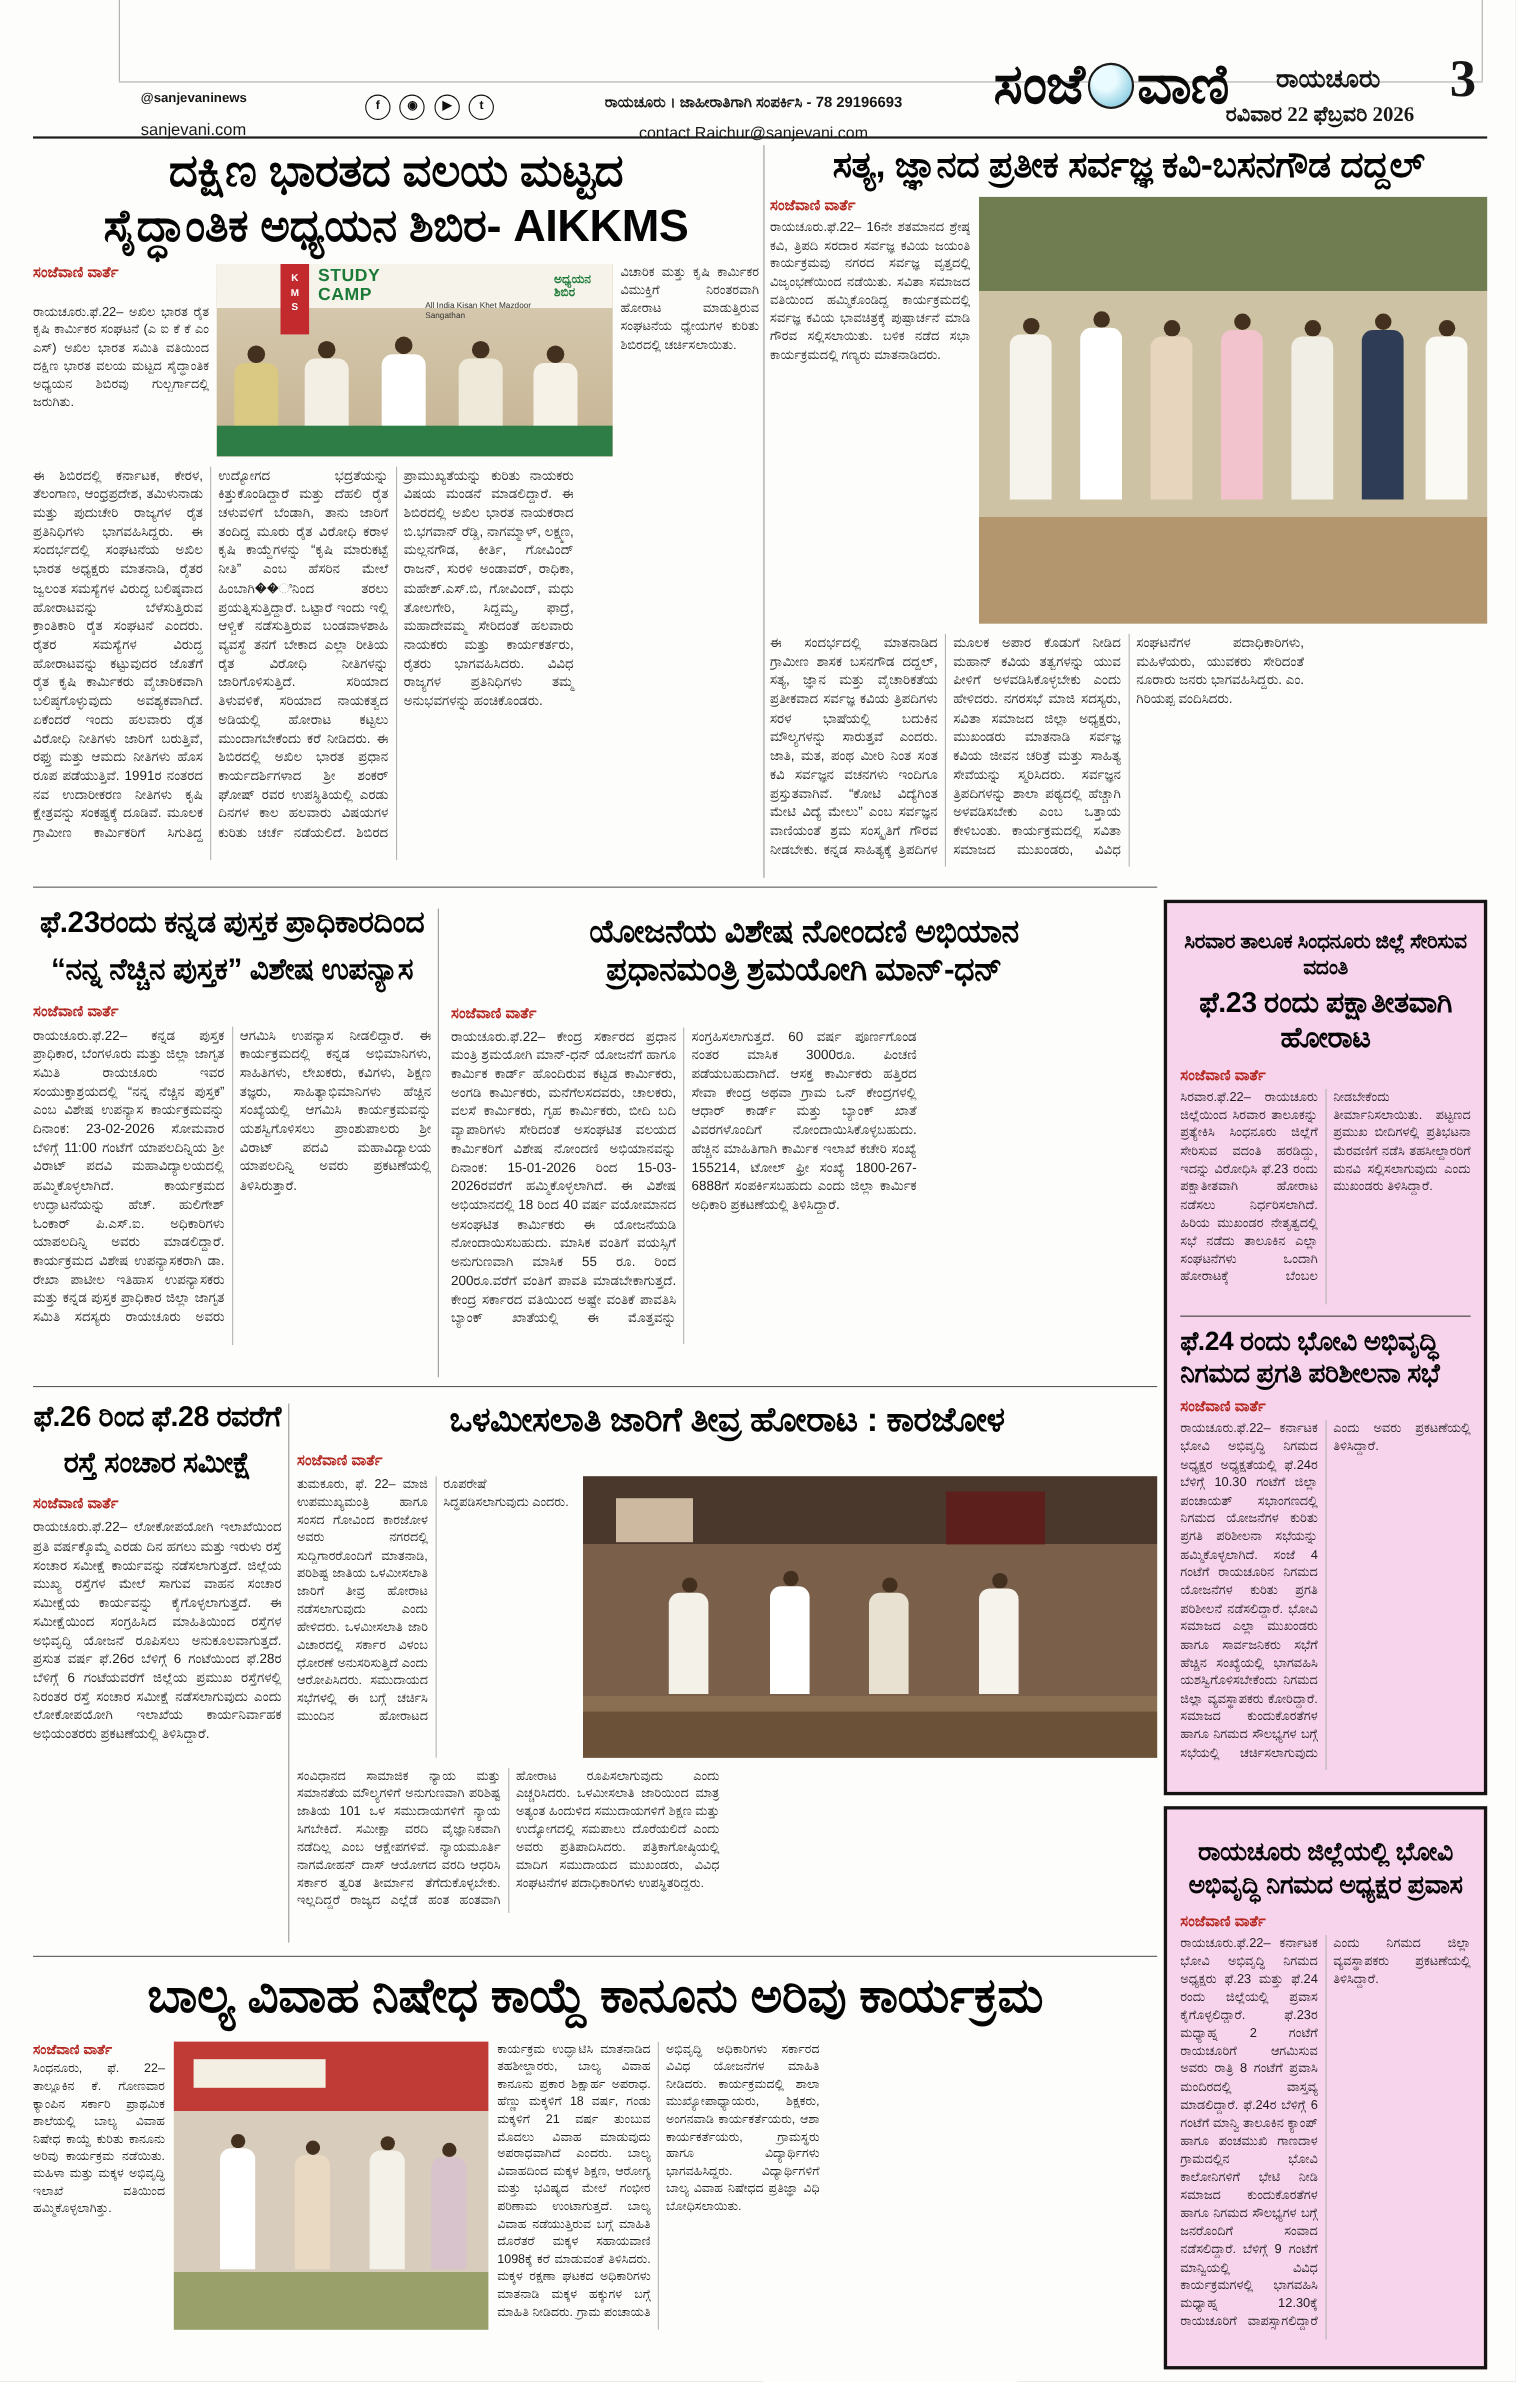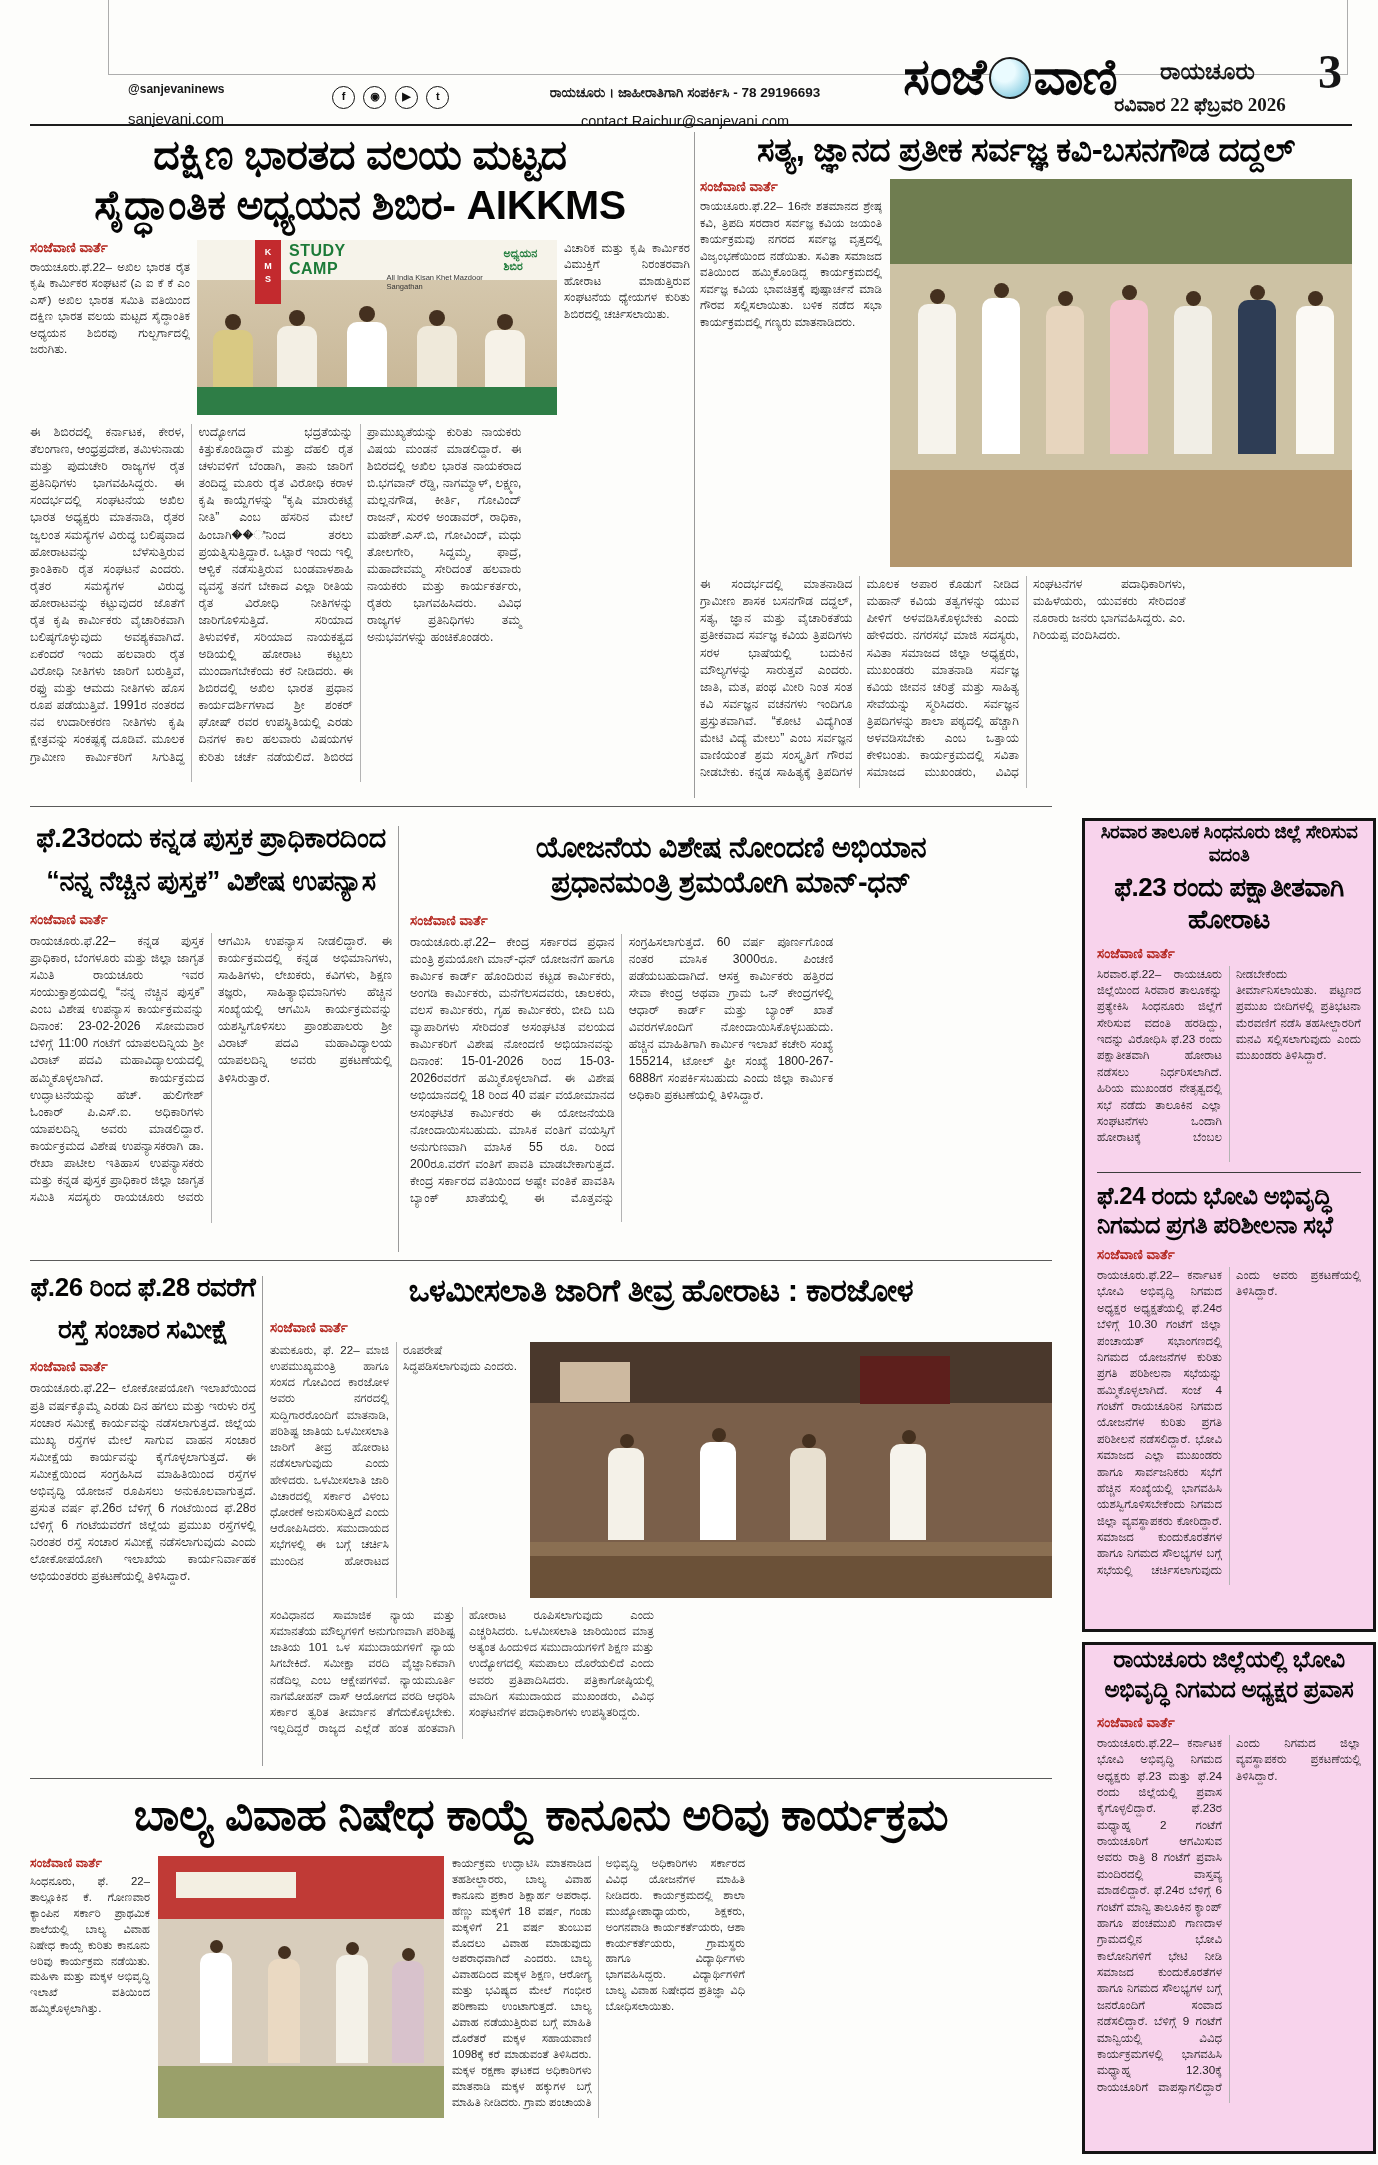--- a/index.html
+++ b/index.html
@@ -7,21 +7,21 @@
         font-family:"Liberation Sans",sans-serif;color:#161616;overflow:hidden;}
   .abs{position:absolute;box-sizing:border-box;}
   .headline{font-weight:800;color:#050505;text-align:center;line-height:1.22;letter-spacing:-0.4px;}
   .byline{color:#b3261e;font-weight:700;font-size:13.5px;}
   .bodytext{font-size:12.2px;line-height:1.4;text-align:justify;color:#1d1d1d;
             column-gap:14px;column-rule:1px solid #b3b3b3;column-fill:auto;overflow:hidden;}
   .single{column-count:1;column-rule:none;}
   .vrule{position:absolute;width:1px;background:#9a9a9a;}
   .hrule{position:absolute;height:1px;background:#5a5a5a;}
   .frameline{position:absolute;background:#adadad;}
-  .pinkbox{position:absolute;background:#f8d3ec;border:3px solid #141414;padding:0 12px;box-sizing:border-box;margin-left:24px;}
+  .pinkbox{position:absolute;background:#f8d3ec;border:3px solid #141414;padding:24px 12px;box-sizing:border-box;}
   .pinkbox .bodytext{font-size:11.7px;}
   .photo{position:relative;overflow:hidden;background:#b9a98e;flex:none;}
   .icon-circle{display:inline-block;width:21px;height:21px;border:1.6px solid #101010;border-radius:50%;
                text-align:center;line-height:19px;font-size:11px;font-weight:700;margin-right:4px;color:#101010;}
   .masthead{display:flex;align-items:center;justify-content:center;gap:3px;font-weight:800;color:#0a0a0a;}
   .masthead .word{font-size:50px;letter-spacing:-1px;}
   .globe{width:38px;height:38px;border-radius:50%;border:2px solid #1b1b1b;
          background:radial-gradient(circle at 35% 32%,#eafbff 0 30%,#9ed7e8 70%,#6fb9d2 100%);}
   .leadcol{overflow:hidden;}
   .figure-head{position:absolute;border-radius:50%;background:#44301f;}
@@ -64,21 +64,21 @@
   </header>
 
   <section class="abs" style="left:30px;top:130px;width:660px;">
     <div class="headline" style="font-size:41px;">
       <div>ದಕ್ಷಿಣ ಭಾರತದ ವಲಯ ಮಟ್ಟದ</div>
       <div>ಸೈದ್ಧಾಂತಿಕ ಅಧ್ಯಯನ ಶಿಬಿರ- AIKKMS</div>
     </div>
     <div style="margin-top:10px;display:flex;gap:7px;height:175px;">
       <div class="leadcol" style="width:160px;">
         <div class="byline">ಸಂಜೆವಾಣಿ ವಾರ್ತೆ</div>
-        <div class="bodytext single" style="height:152px;font-size:11.7px;margin-top:3px;">ರಾಯಚೂರು.ಫೆ.22– ಅಖಿಲ ಭಾರತ ರೈತ ಕೃಷಿ ಕಾರ್ಮಿಕರ ಸಂಘಟನೆ (ಎ ಐ ಕೆ ಕೆ ಎಂ ಎಸ್) ಅಖಿಲ ಭಾರತ ಸಮಿತಿ ವತಿಯಿಂದ ದಕ್ಷಿಣ ಭಾರತ ವಲಯ ಮಟ್ಟದ ಸೈದ್ಧಾಂತಿಕ ಅಧ್ಯಯನ ಶಿಬಿರವು ಗುಲ್ಬರ್ಗಾದಲ್ಲಿ ಜರುಗಿತು.</div>
+        <div class="bodytext single" style="height:152px;font-size:11.7px;margin-top:20px;">ರಾಯಚೂರು.ಫೆ.22– ಅಖಿಲ ಭಾರತ ರೈತ ಕೃಷಿ ಕಾರ್ಮಿಕರ ಸಂಘಟನೆ (ಎ ಐ ಕೆ ಕೆ ಎಂ ಎಸ್) ಅಖಿಲ ಭಾರತ ಸಮಿತಿ ವತಿಯಿಂದ ದಕ್ಷಿಣ ಭಾರತ ವಲಯ ಮಟ್ಟದ ಸೈದ್ಧಾಂತಿಕ ಅಧ್ಯಯನ ಶಿಬಿರವು ಗುಲ್ಬರ್ಗಾದಲ್ಲಿ ಜರುಗಿತು.</div>
       </div>
       <div class="photo" style="width:360px;height:175px;background:linear-gradient(#d9cdb4,#c6b493);">
         <div style="position:absolute;top:0;left:0;right:0;height:40px;background:#f6f3ea;display:flex;align-items:center;gap:8px;padding:0 8px 0 92px;">
           <span style="color:#1c7a38;font-weight:800;font-size:16px;letter-spacing:.5px;">STUDY CAMP</span>
           <span style="color:#343434;font-size:7.5px;max-width:110px;line-height:1.2;margin-top:43px;">All India Kisan Khet Mazdoor Sangathan</span>
           <span style="color:#1c7a38;font-weight:700;font-size:11px;margin-left:auto;">ಅಧ್ಯಯನ ಶಿಬಿರ</span>
         </div>
         <div style="position:absolute;left:58px;top:0;width:26px;height:64px;background:#c32a2e;color:#fff;text-align:center;font-size:9px;font-weight:700;line-height:1.5;padding-top:6px;box-sizing:border-box;">
           <span style="display:block;">K</span>
           <span style="display:block;">M</span>

